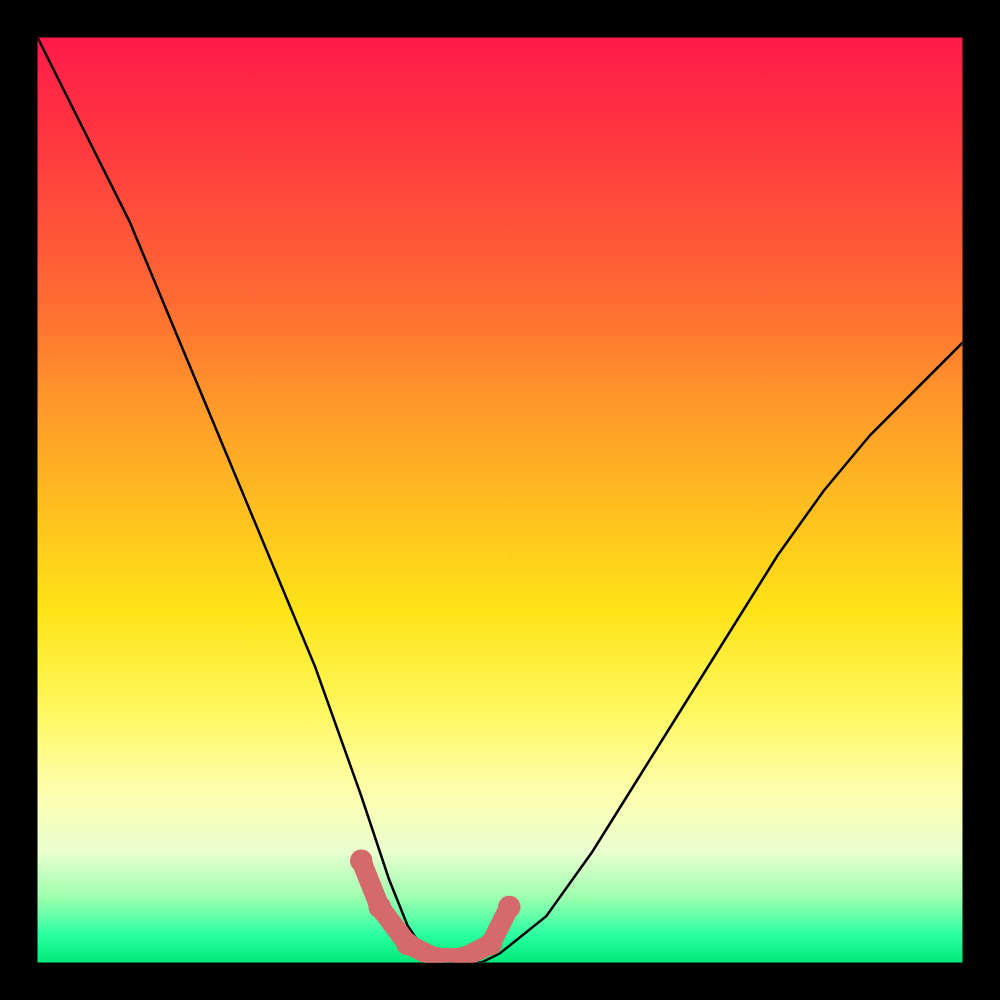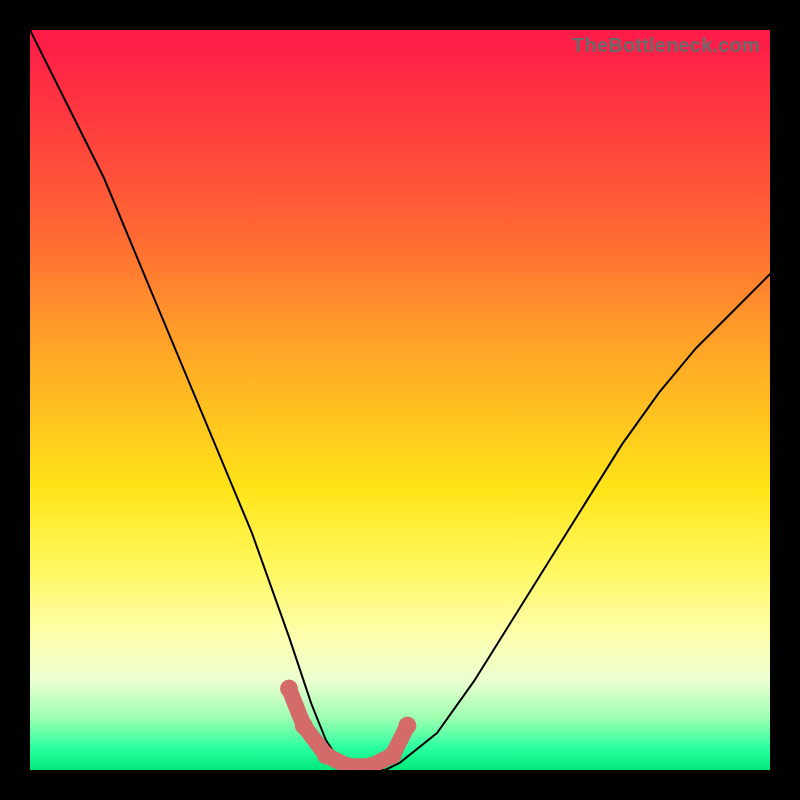--- a/index.html
+++ b/index.html
@@ -62,21 +62,20 @@
     fill: none;
     stroke: #d46a6a;
     stroke-width: 16;
     stroke-linecap: round;
   }
 </style>
 </head>
 <body>
 <div class="container">
   <div class="plot-area">
-    <div class="watermark">TheBottleneck.com</div>
     <svg class="curve" viewBox="0 0 740 740" preserveAspectRatio="none">
       <path id="curve-path" class="curve-path" d="M0.0 0.0 L37.0 74.0 L74.0 148.0 L111.0 236.8 L148.0 325.6 L185.0 414.4 L222.0 503.2 L259.0 606.8 L281.2 673.4 L296.0 710.4 L310.8 732.6 L333.0 740.0 L355.2 740.0 L370.0 732.6 L407.0 703.0 L444.0 651.2 L481.0 592.0 L518.0 532.8 L555.0 473.6 L592.0 414.4 L629.0 362.6 L666.0 318.2 L703.0 281.2 L740.0 244.2"></path>
       <g id="markers">
           <path class="marker-cap" d="M259.0 658.6 L273.8 695.6 L296.0 725.2 L318.2 736.3 L340.4 736.3 L362.6 725.2 L377.4 695.6"></path>
           <circle class="marker" cx="259.0" cy="658.6" r="9"></circle>
           <circle class="marker" cx="273.8" cy="695.6" r="9"></circle>
           <circle class="marker" cx="296.0" cy="725.2" r="9"></circle>
           <circle class="marker" cx="318.2" cy="736.3" r="9"></circle>
           <circle class="marker" cx="340.4" cy="736.3" r="9"></circle>
           <circle class="marker" cx="362.6" cy="725.2" r="9"></circle>

